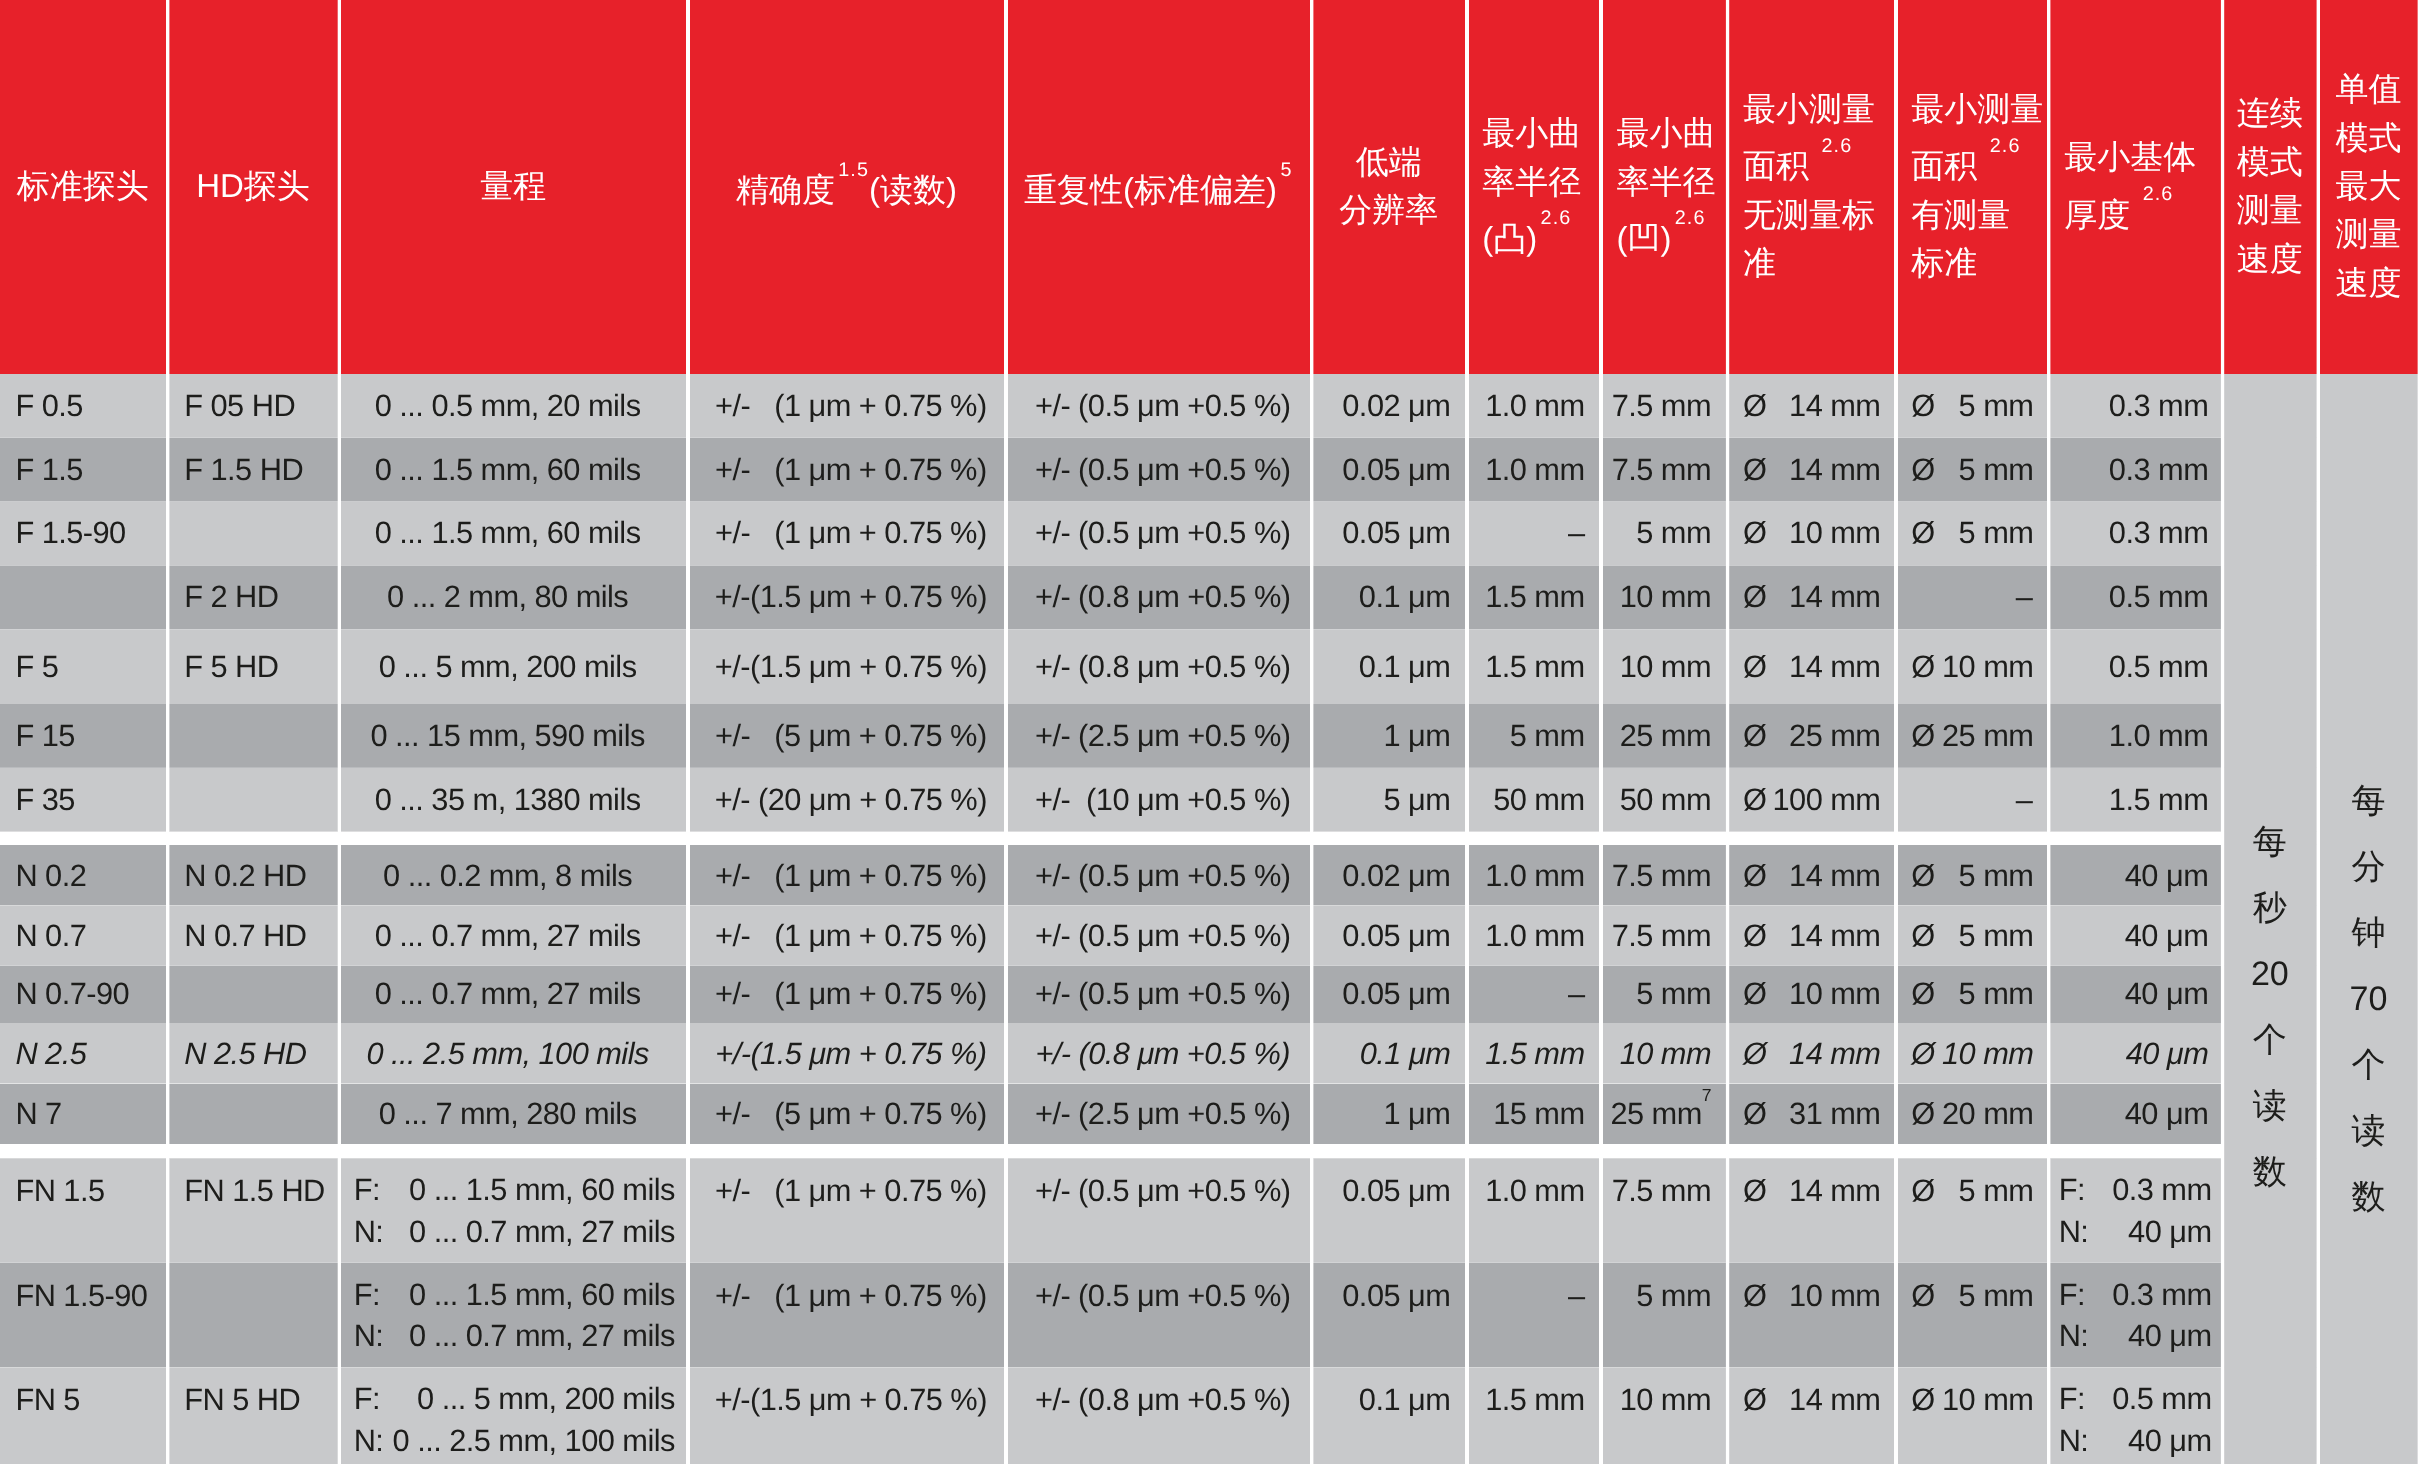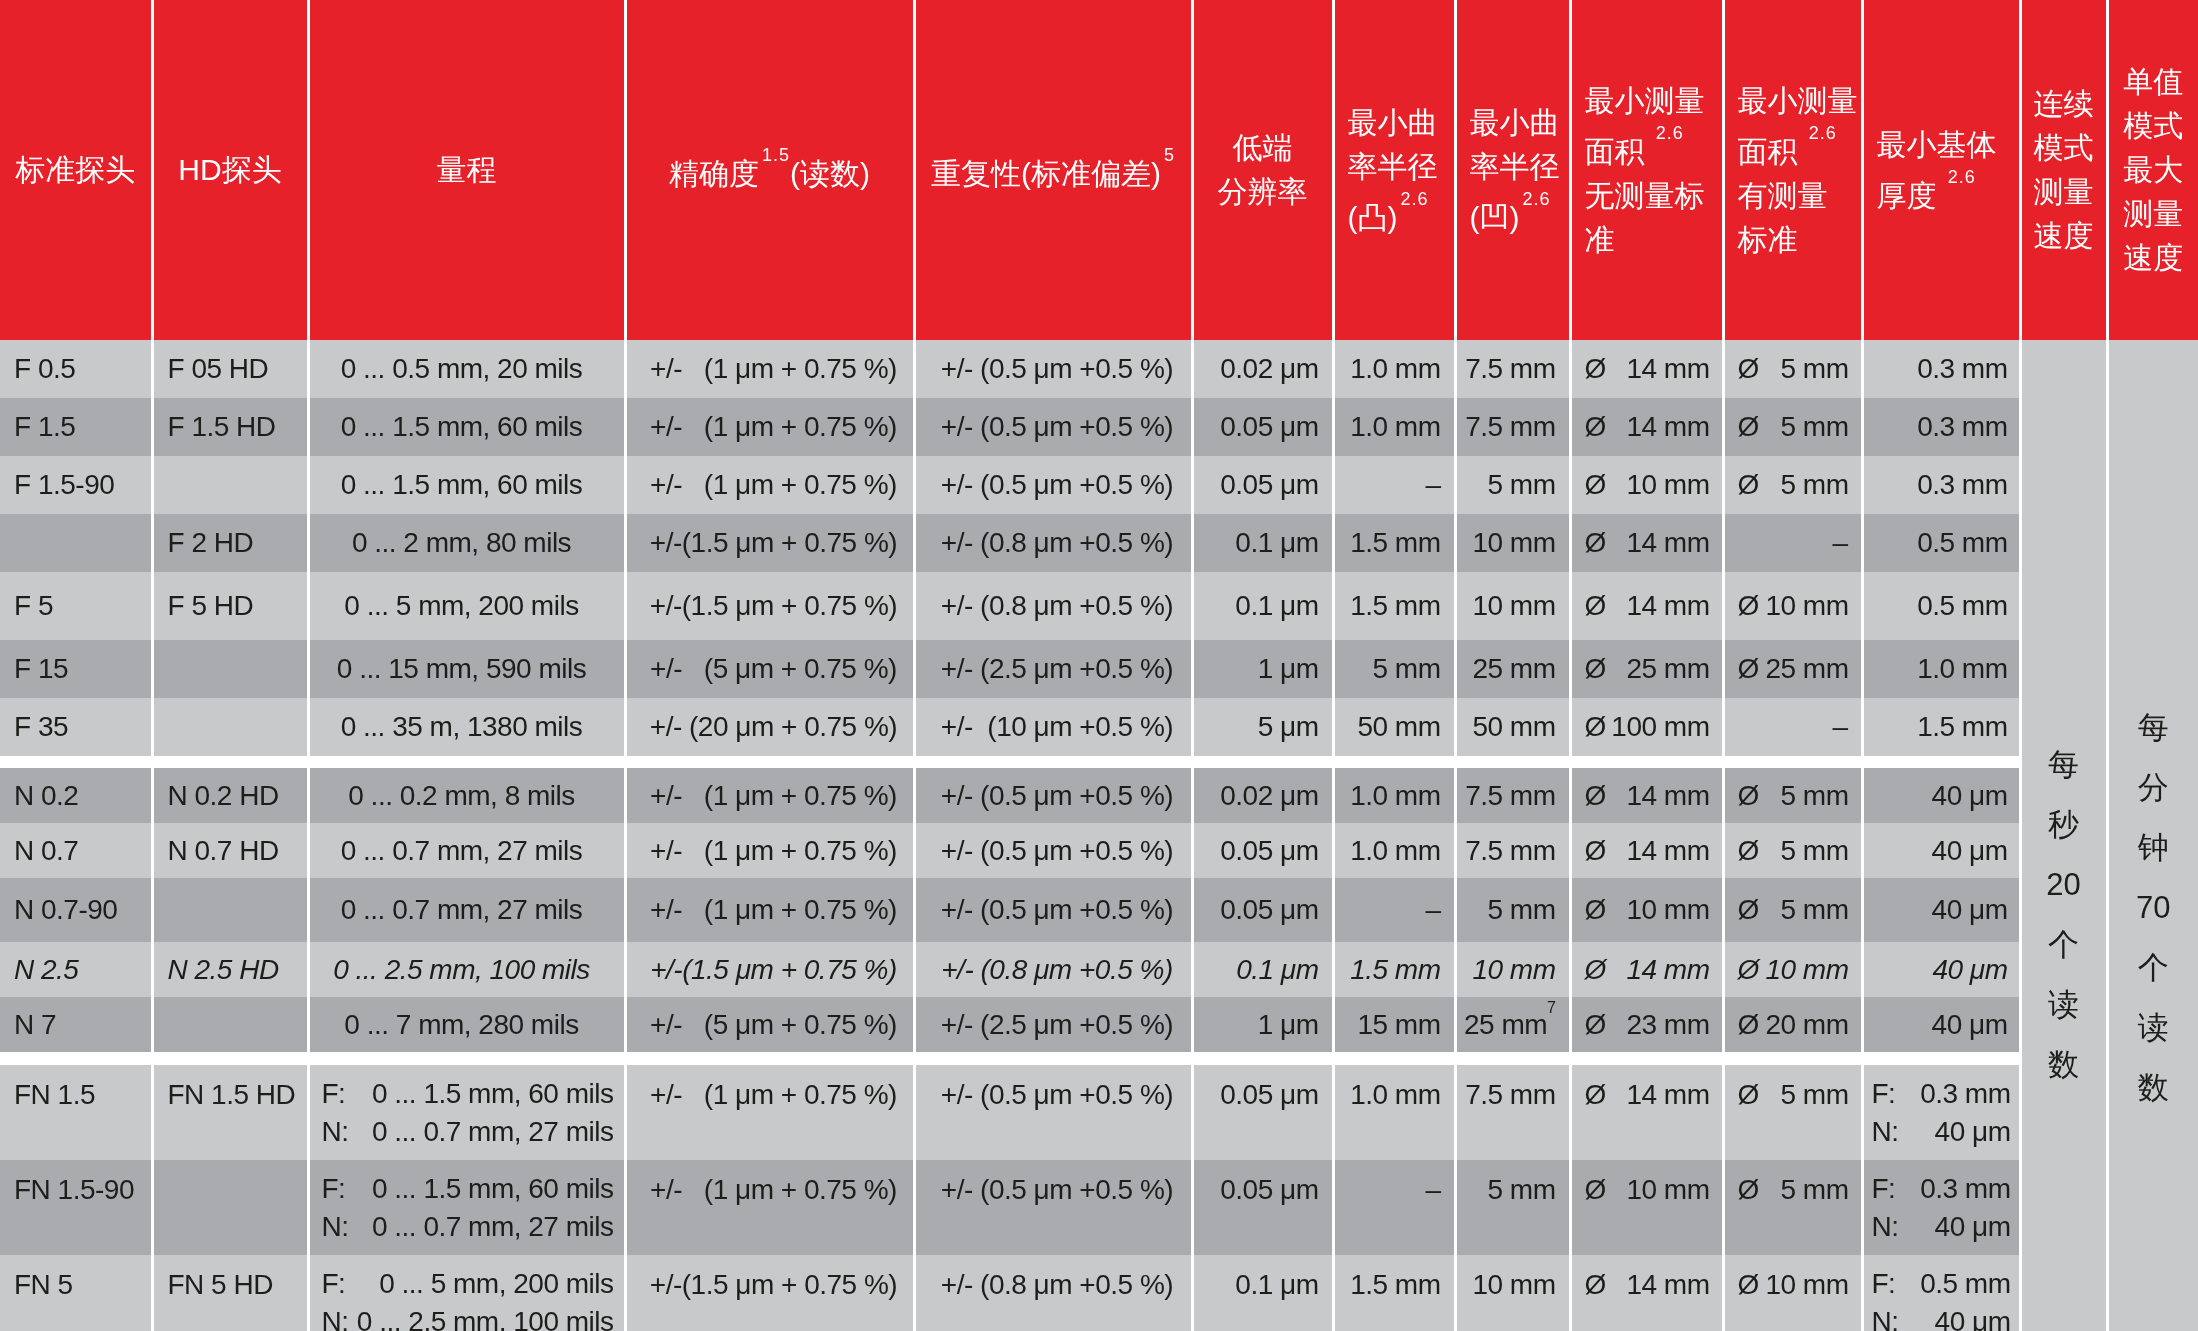--- a/index.html
+++ b/index.html
@@ -375,21 +375,21 @@
           <td class="area">
             <div class="arow">
               <span class="dsym">Ø</span>
               <span class="dval">5 mm</span>
             </div>
           </td>
           <td class="basec">
             <div class="rval">40 μm</div>
           </td>
         </tr>
-        <tr class="dark" style="height: 64px;">
+        <tr class="dark" style="height: 52px;">
           <td class="probe c0">N 0.7-90</td>
           <td class="probe"></td>
           <td class="rangec">
             <div class="rval">0 ... 0.7 mm, 27 mils</div>
           </td>
           <td class="pre">+/-   (1 μm + 0.75 %)</td>
           <td class="pre">+/- (0.5 μm +0.5 %)</td>
           <td class="num">0.05 μm</td>
           <td class="num">–</td>
           <td class="num">5 mm</td>
@@ -443,21 +443,21 @@
             <div class="rval">0 ... 7 mm, 280 mils</div>
           </td>
           <td class="pre">+/-   (5 μm + 0.75 %)</td>
           <td class="pre">+/- (2.5 μm +0.5 %)</td>
           <td class="num">1 μm</td>
           <td class="num">15 mm</td>
           <td class="num">25 mm<sup>7</sup></td>
           <td class="area">
             <div class="arow">
               <span class="dsym">Ø</span>
-              <span class="dval">23 mm</span>
+              <span class="dval">31 mm</span>
             </div>
           </td>
           <td class="area">
             <div class="arow">
               <span class="dsym">Ø</span>
               <span class="dval">20 mm</span>
             </div>
           </td>
           <td class="basec">
             <div class="rval">40 μm</div>

